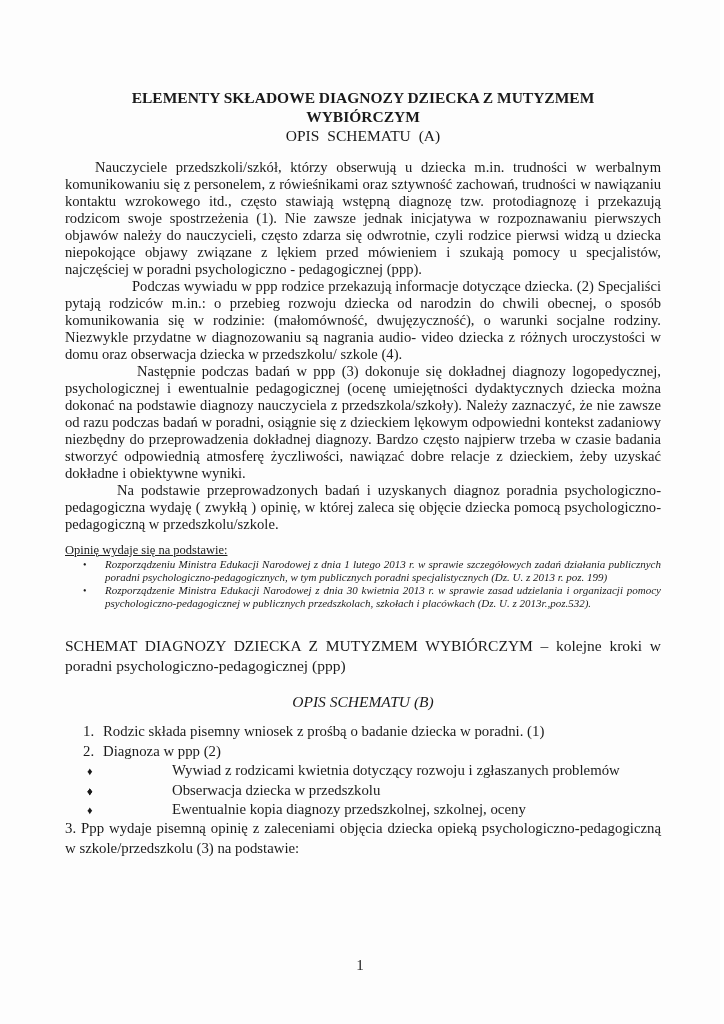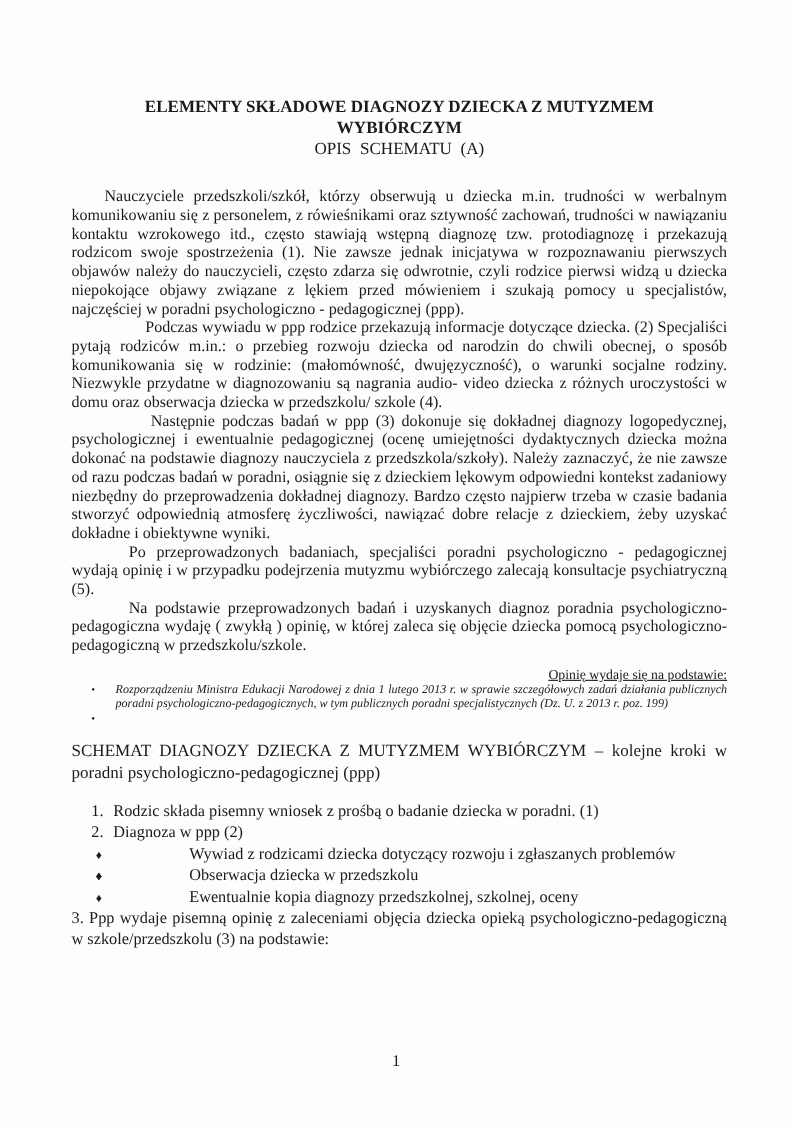--- a/index.html
+++ b/index.html
@@ -37,33 +37,32 @@
     word-spacing: 4px;
   }
 
   
   p.body {
     margin: 0;
     font-size: 14.6px;
     line-height: 17px;
     text-align: justify;
   }
-  p.first-para { margin-top: 26px; }
+  p.first-para { margin-top: 14px; }
   .ind-30 { text-indent: 30px; }
   .ind-52 { text-indent: 52px; }
   .ind-67 { text-indent: 67px; }
   .ind-72 { text-indent: 72px; }
 
   
   .footnotes { margin-top: 10px; }
   .fn-heading {
     font-size: 12.5px;
     line-height: 14.5px;
     text-decoration: underline;
-    text-align: right;
   }
   .fn-item {
     position: relative;
     padding-left: 40px;
     font-size: 11px;
     font-style: italic;
     line-height: 13.2px;
     text-align: justify;
   }
   .fn-bullet {
@@ -129,49 +128,50 @@
 
 <div class="page">
   <div class="content">
 
     <h1 class="title-a">ELEMENTY SKŁADOWE DIAGNOZY DZIECKA Z MUTYZMEM WYBIÓRCZYM</h1>
     <div class="subtitle-a">OPIS SCHEMATU (A)</div>
 
     <p class="body first-para ind-30">Nauczyciele przedszkoli/szkół, którzy obserwują u dziecka m.in. trudności w werbalnym komunikowaniu się z personelem, z rówieśnikami oraz sztywność zachowań, trudności w nawiązaniu kontaktu wzrokowego itd., często stawiają wstępną diagnozę tzw. protodiagnozę i przekazują rodzicom swoje spostrzeżenia (1). Nie zawsze jednak inicjatywa w rozpoznawaniu pierwszych objawów należy do nauczycieli, często zdarza się odwrotnie, czyli rodzice pierwsi widzą u dziecka niepokojące objawy związane z lękiem przed mówieniem i szukają pomocy u specjalistów, najczęściej w poradni psychologiczno - pedagogicznej (ppp).</p>
     <p class="body ind-67">Podczas wywiadu w ppp rodzice przekazują informacje dotyczące dziecka. (2) Specjaliści pytają rodziców m.in.: o przebieg rozwoju dziecka od narodzin do chwili obecnej, o sposób komunikowania się w rodzinie: (małomówność, dwujęzyczność), o warunki socjalne rodziny. Niezwykle przydatne w diagnozowaniu są nagrania audio- video dziecka z różnych uroczystości w domu oraz obserwacja dziecka w przedszkolu/ szkole (4).</p>
     <p class="body ind-72">Następnie podczas badań w ppp (3) dokonuje się dokładnej diagnozy logopedycznej, psychologicznej i ewentualnie pedagogicznej (ocenę umiejętności dydaktycznych dziecka można dokonać na podstawie diagnozy nauczyciela z przedszkola/szkoły). Należy zaznaczyć, że nie zawsze od razu podczas badań w poradni, osiągnie się z dzieckiem lękowym odpowiedni kontekst zadaniowy niezbędny do przeprowadzenia dokładnej diagnozy. Bardzo często najpierw trzeba w czasie badania stworzyć odpowiednią atmosferę życzliwości, nawiązać dobre relacje z dzieckiem, żeby uzyskać dokładne i obiektywne wyniki.</p>
-    <p class="body ind-52">Po przeprowadzonych badaniach, specjaliści poradni psychologiczno - pedagogicznej wydają opinię i w przypadku podejrzenia mutyzmu wybiórczego zalecają konsultacje psychiatryczną (5).</p>
     <p class="body ind-52">Na podstawie przeprowadzonych badań i uzyskanych diagnoz poradnia psychologiczno- pedagogiczna wydaję ( zwykłą ) opinię, w której zaleca się objęcie dziecka pomocą psychologiczno- pedagogiczną w przedszkolu/szkole.</p>
 
     <div class="footnotes">
       <div class="fn-heading">Opinię wydaje się na podstawie:</div>
       <div class="fn-item">
         <span class="fn-bullet">•</span>
         <span>Rozporządzeniu Ministra Edukacji Narodowej z dnia 1 lutego 2013 r. w sprawie szczegółowych zadań działania publicznych poradni psychologiczno-pedagogicznych, w tym publicznych poradni specjalistycznych (Dz. U. z 2013 r. poz. 199)</span>
       </div>
       <div class="fn-item">
         <span class="fn-bullet">•</span>
+        <span>Rozporządzenie Ministra Edukacji Narodowej z dnia 30 kwietnia 2013 r. w sprawie zasad udzielania i organizacji pomocy psychologiczno-pedagogicznej w publicznych przedszkolach, szkołach i placówkach (Dz. U. z 2013r.,poz.532).</span>
       </div>
     </div>
 
     <h2 class="title-b">SCHEMAT DIAGNOZY DZIECKA Z MUTYZMEM WYBIÓRCZYM – kolejne kroki w poradni psychologiczno-pedagogicznej (ppp)</h2>
+    <div class="subtitle-b">OPIS SCHEMATU (B)</div>
 
     <div class="list-b">
       <div class="num-item">
         <span class="num-marker">1.</span>
         <span>Rodzic składa pisemny wniosek z prośbą o badanie dziecka w poradni. (1)</span>
       </div>
       <div class="num-item">
         <span class="num-marker">2.</span>
         <span>Diagnoza w ppp (2)</span>
       </div>
 
       <div class="dia-item">
         <span class="dia-bullet">♦</span>
-        <span>Wywiad z rodzicami dziecka dotyczący rozwoju i zgłaszanych problemów</span>
+        <span>Wywiad z rodzicami kwietnia dotyczący rozwoju i zgłaszanych problemów</span>
       </div>
       <div class="dia-item">
         <span class="dia-bullet">♦</span>
       </div>
       <div class="dia-item">
         <span class="dia-bullet">♦</span>
       </div>
       <div class="dia-item">
         <span class="dia-bullet">♦</span>
         <span>Obserwacja dziecka w przedszkolu</span>

